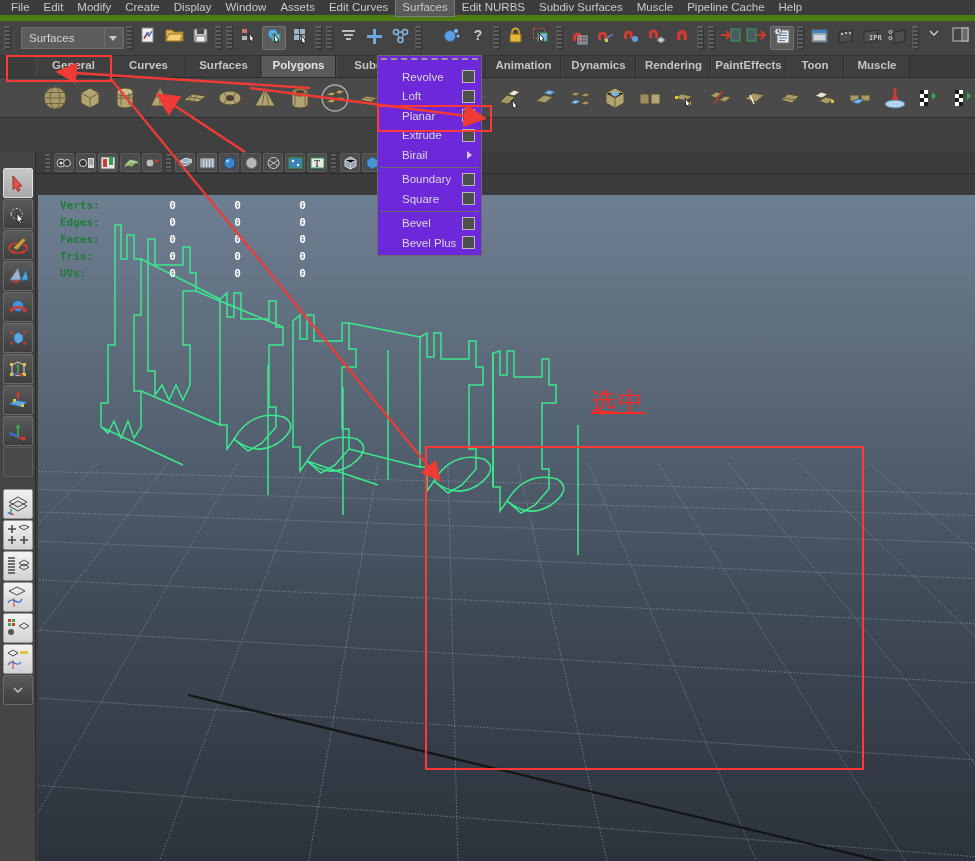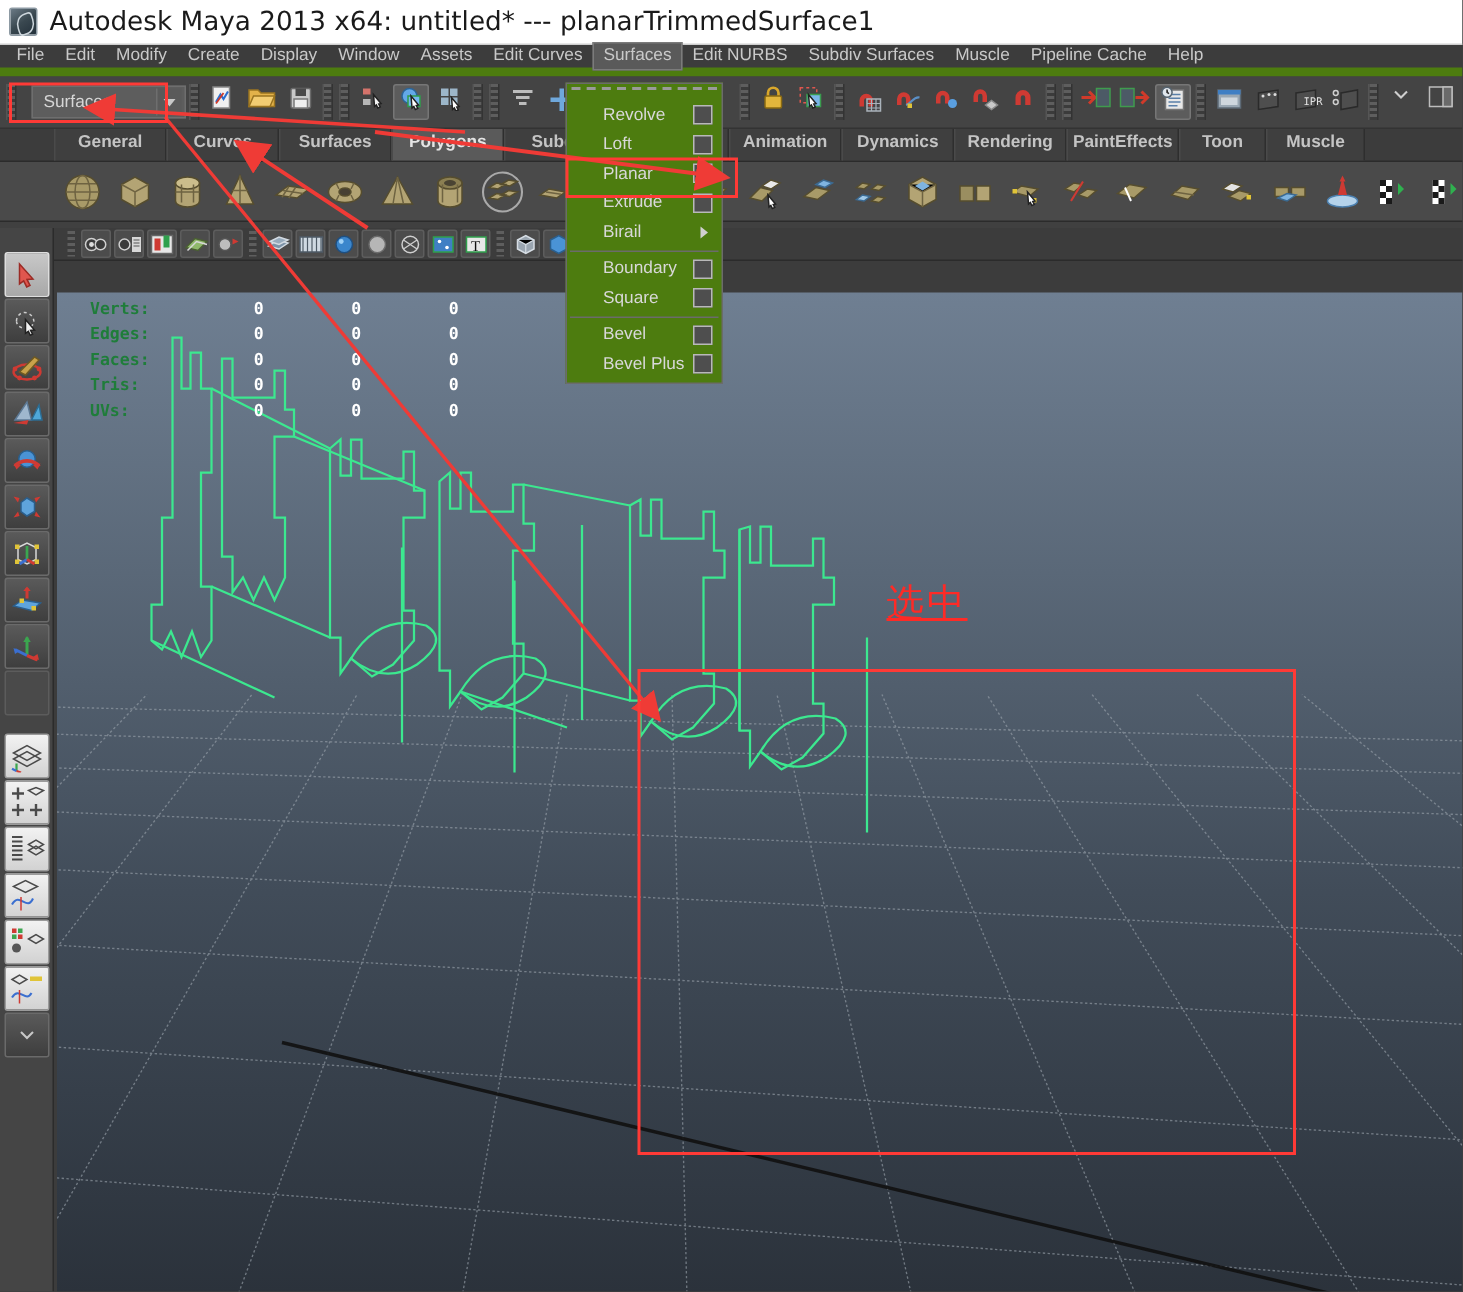--- a/index.html
+++ b/index.html
@@ -167,21 +167,21 @@
     color: #1f8a3f; z-index: 6;
   }
   .hud table { border-collapse: collapse; }
   .hud td { padding: 0 0 4px 0; height: 14px; }
   .hud td.lbl { width: 80px; color: #1f7d3a; }
   .hud td.num { width: 65px; text-align: center; color: #ffffff; font-weight: bold; }
 
   
   .dropdown {
     position: absolute; left: 377px; top: 55px; width: 105px;
-    background: #4d7c0f; border: 1px solid #6b6b6b; z-index: 40;
+    background: #6d28d9; border: 1px solid #6b6b6b; z-index: 40;
     padding-bottom: 2px;
   }
   .dd-tear {
     height: 7px; margin: 2px 3px 2px 3px;
     border-top: 2px dashed #9a9a9a;
   }
   .dd-item {
     height: 19.5px; display: flex; align-items: center;
     font-size: 11.5px; color: #d8d8d8; padding-left: 24px;
     position: relative;
@@ -208,24 +208,20 @@
   svg.anno-svg {
     position: absolute; left: 0; top: 0; width: 975px; height: 861px;
     z-index: 55; pointer-events: none;
   }
 </style>
 </head>
 <body>
 
 <div id="app">
 
-  <div class="titlebar">
-    <div class="maya-logo"></div>
-    <div class="title-text">Autodesk Maya 2013 x64: untitled*   ---   planarTrimmedSurface1</div>
-  </div>
 
   <div class="menubar">
     <div class="mi">File</div>
     <div class="mi">Edit</div>
     <div class="mi">Modify</div>
     <div class="mi">Create</div>
     <div class="mi">Display</div>
     <div class="mi">Window</div>
     <div class="mi">Assets</div>
     <div class="mi">Edit Curves</div>

